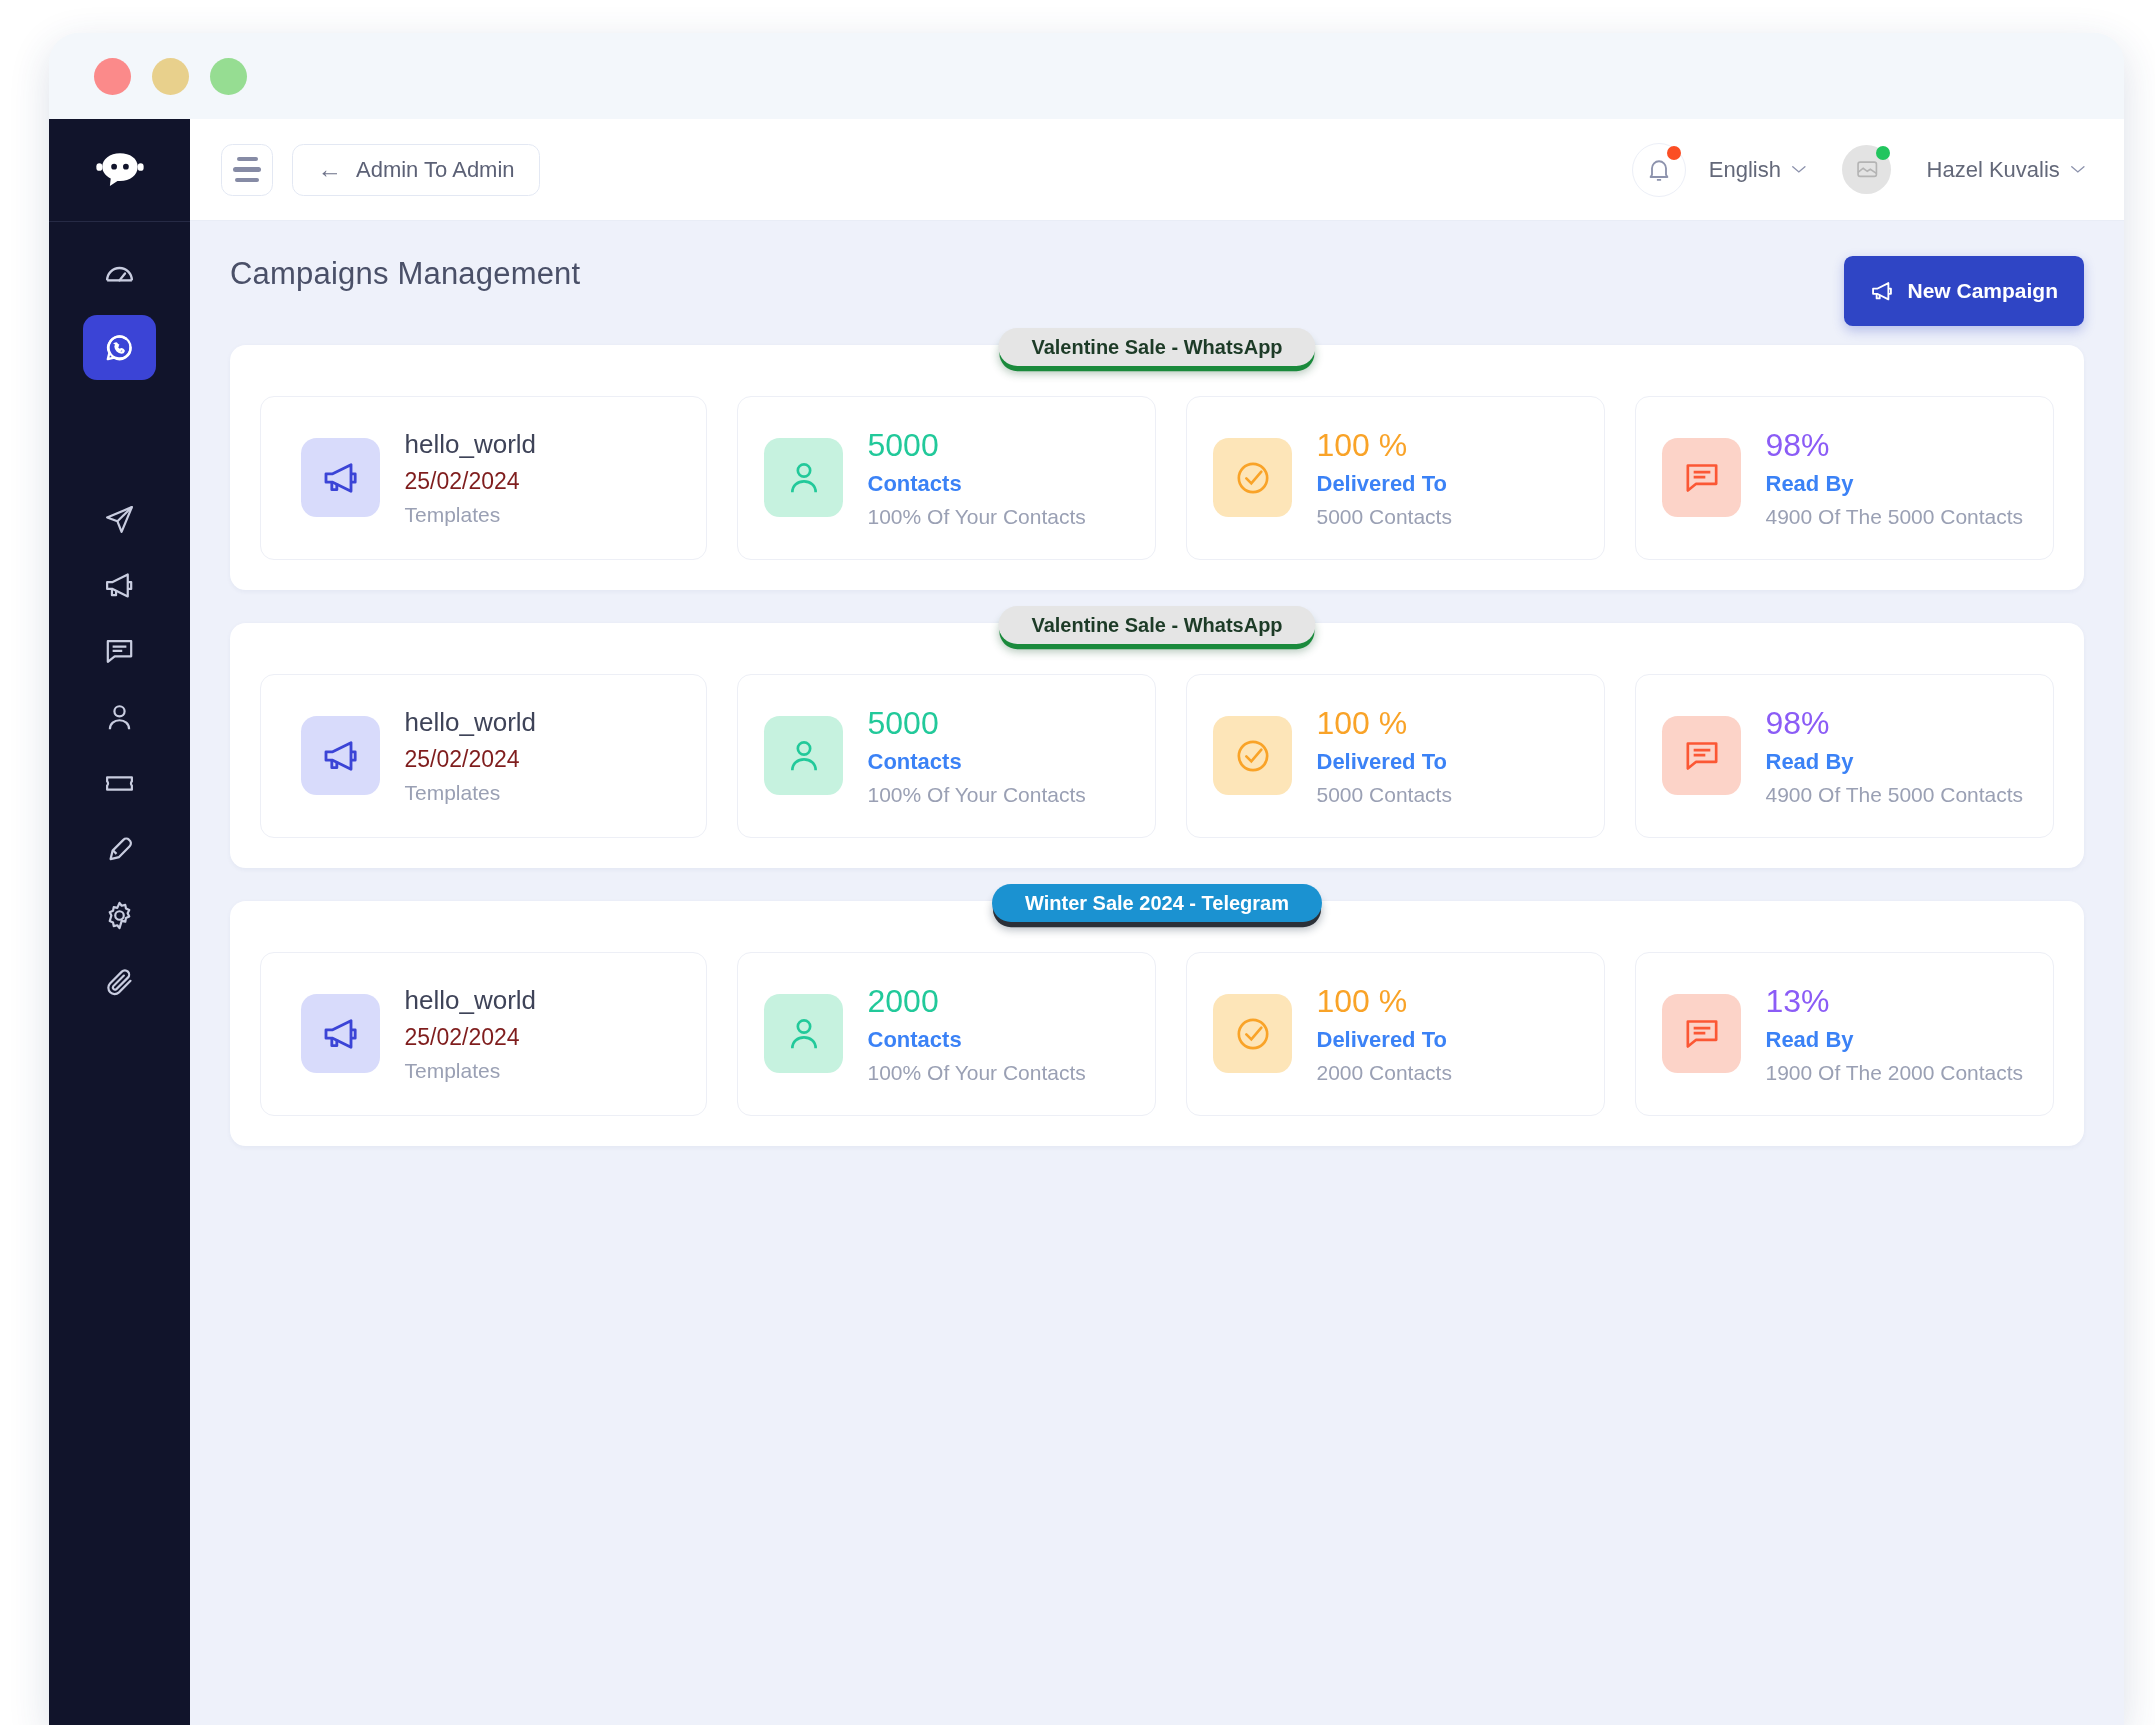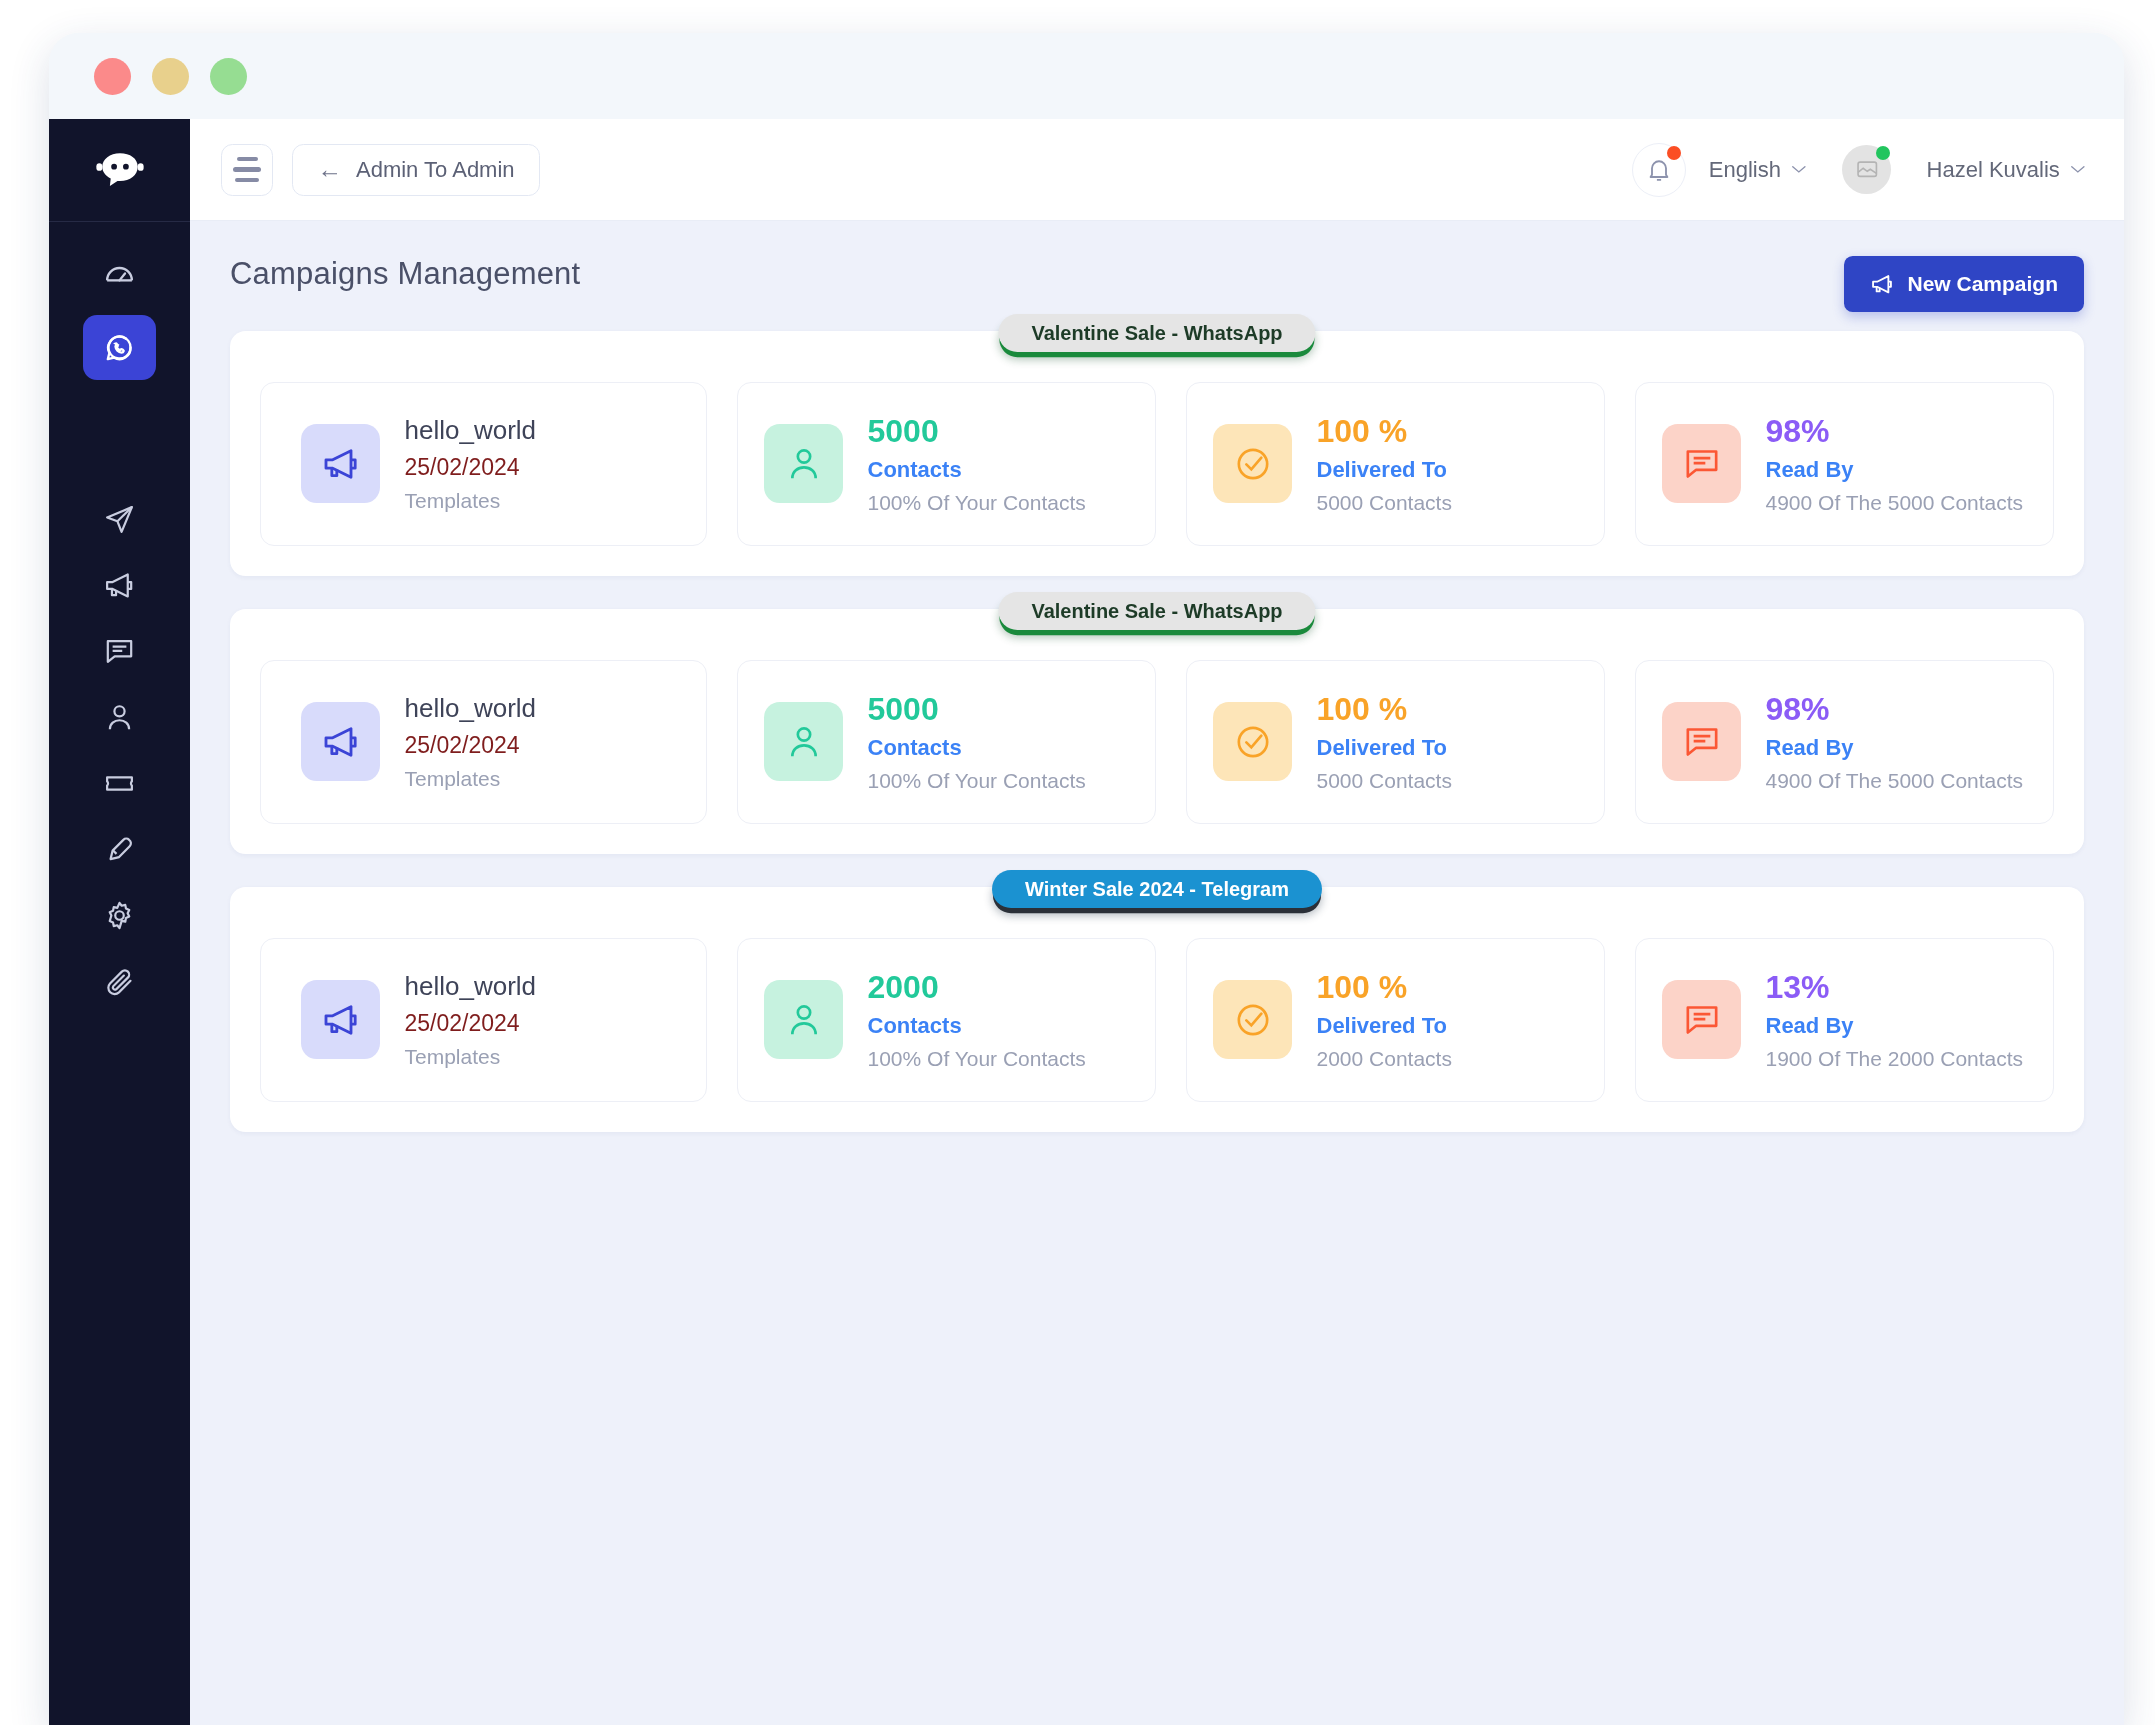--- a/index.html
+++ b/index.html
@@ -78,21 +78,21 @@
   .avatar-wrap svg { width: 24.5px; height: 24.5px; }
   .avatar-dot { position: absolute; top: 0.9px; right: 0.9px; width: 14px; height: 14px; border-radius: 50%; background: #22c55e; }
   .uname { color: #636879; font-size: 22px; margin-left: 12.2px; }
 
   
   .content { flex: 1; background: #eef1fa; padding: 35px 40px 0 40px; overflow: hidden; }
   .page-head { display: flex; margin-bottom: 19px; }
   .page-title { font-size: 31px; color: #4a5068; letter-spacing: 0.2px; }
   .new-btn {
     margin-left: auto; background: #2f45c5; color: #fff;
-    border: none; border-radius: 8.7px; height: 56px; padding: 0 26px;
+    border: none; border-radius: 8.7px; height: 70px; padding: 0 26px;
     display: flex; align-items: center; gap: 13px;
     font-size: 21px; font-weight: bold; box-shadow: 0 4.4px 12.2px rgba(47,69,197,.28);
   }
   .new-btn svg { width: 24.5px; height: 24.5px; }
 
   
   .panel {
     position: relative; background: #fff; border-radius: 15.7px;
     margin-bottom: 33px; padding: 51px 30px 30px 30px;
     display: flex; gap: 30px;
@@ -118,21 +118,21 @@
   .tile.indigo { background: #d8dbfb; }
   .tile.mint   { background: #c6f2df; }
   .tile.amber  { background: #fde5b8; }
   .tile.rose   { background: #fcd3c8; }
 
   .card-text { min-width: 0; }
   .t-name { font-size: 26px; color: #3e4358; margin-bottom: 7.9px; }
   .t-date { font-size: 23px; color: #7f1d1d; margin-bottom: 7.9px; }
   .t-sub  { font-size: 21px; color: #9aa0b4; }
 
-  .s-val { font-size: 32px; font-weight: bold; margin-bottom: 7px; }
+  .s-val { font-size: 32px; font-weight: normal; margin-bottom: 7px; }
   .s-val.mint  { color: #22c99a; }
   .s-val.amber { color: #f9a328; }
   .s-val.rose  { color: #8b5cf6; }
   .s-lbl { font-size: 22px; font-weight: bold; color: #3b82f6; margin-bottom: 7.9px; }
   .s-sub { font-size: 21px; color: #9aa0b4; }
 </style>
 </head>
 <body>
 
 <div class="window">

